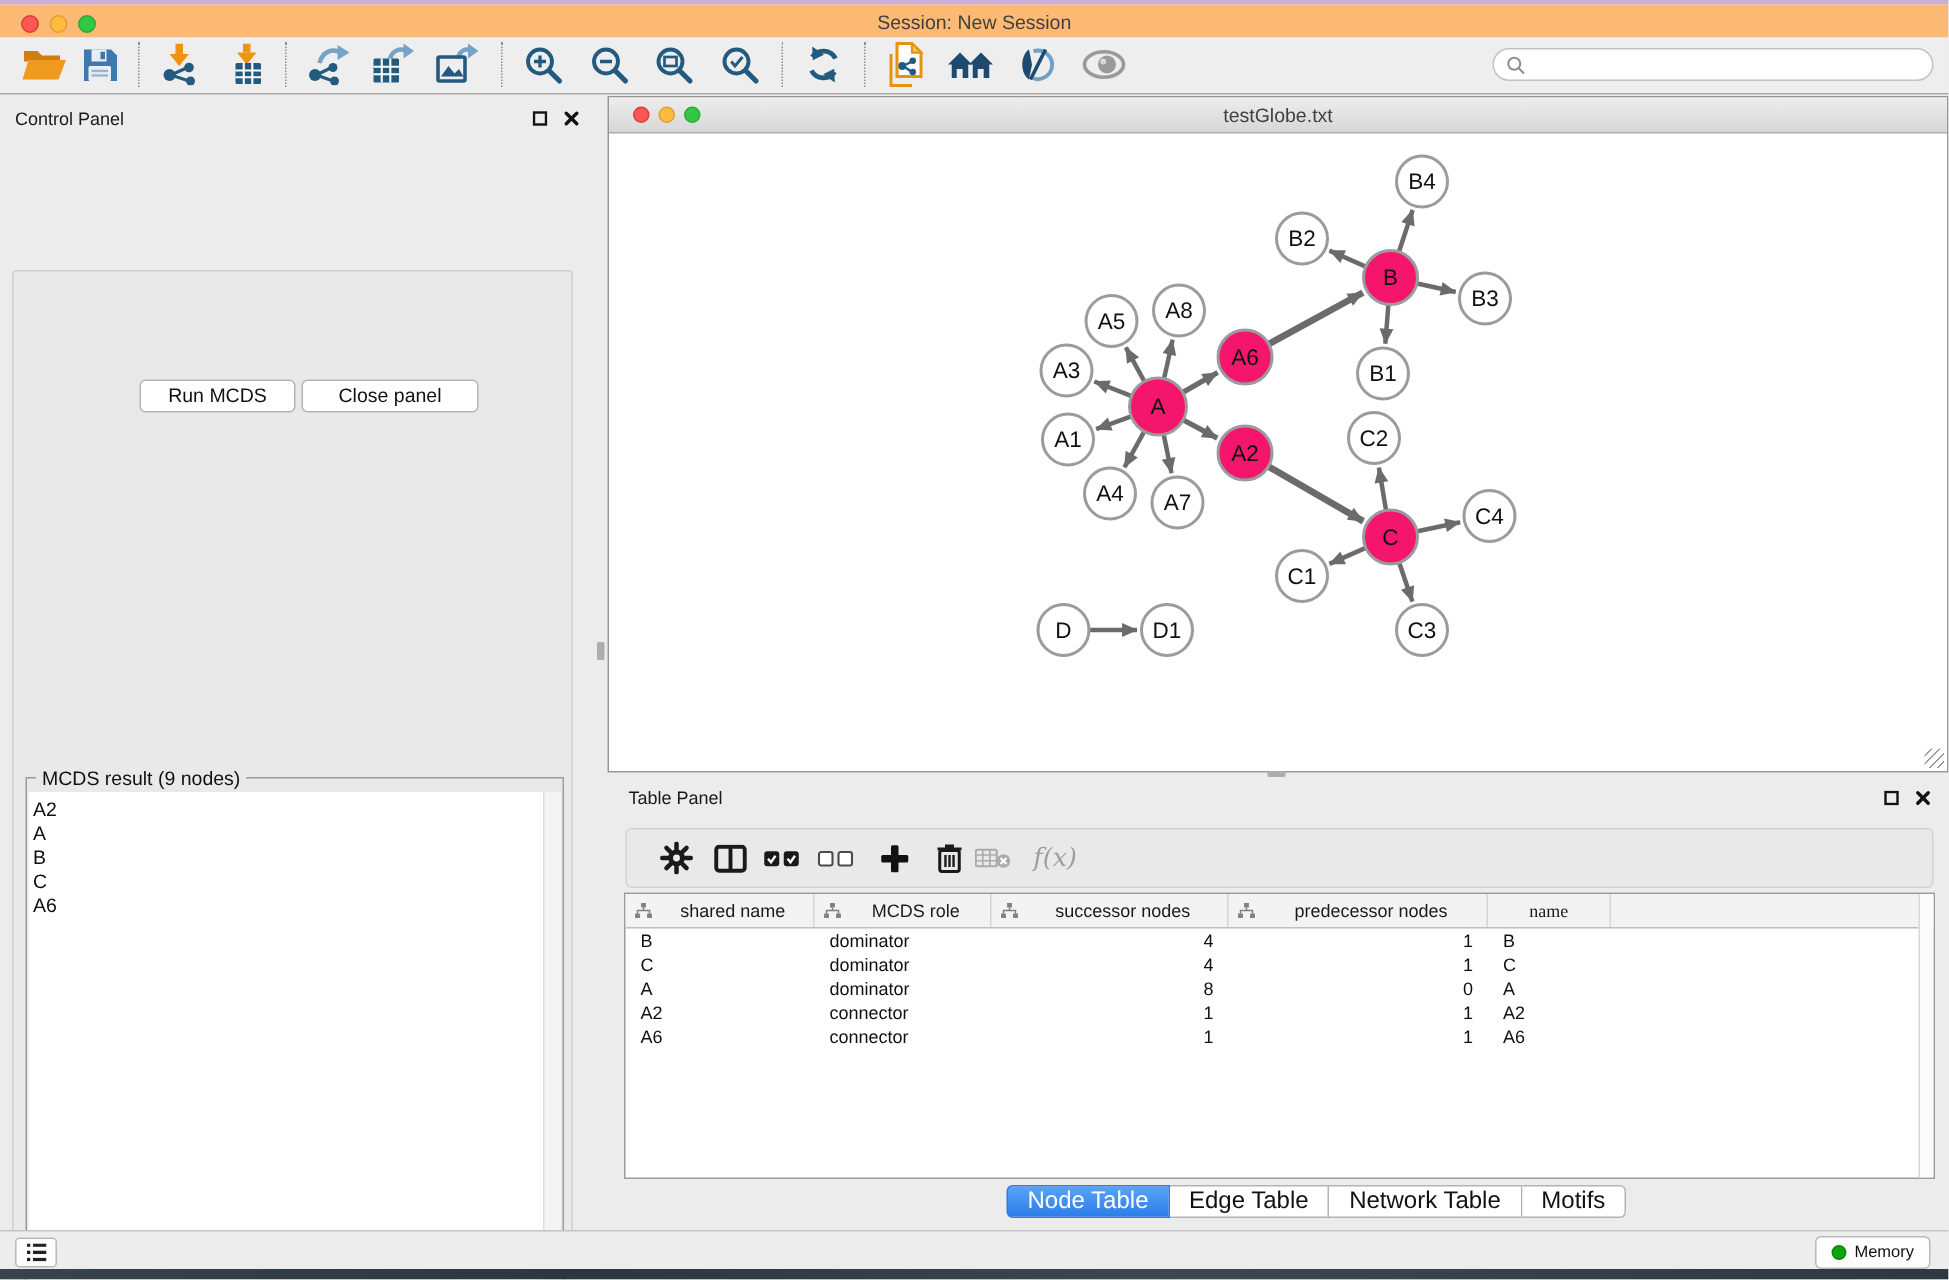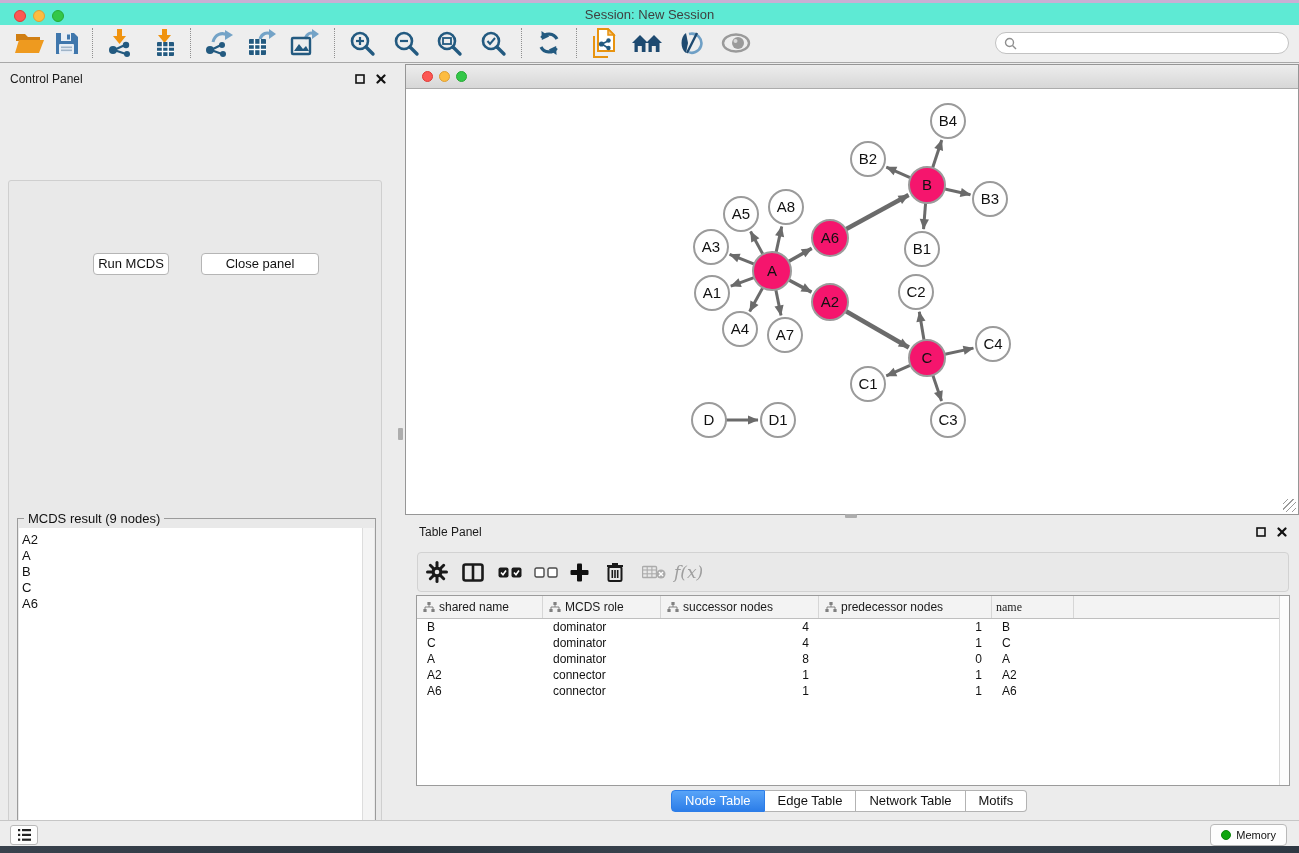--- a/index.html
+++ b/index.html
@@ -1,21 +1,21 @@
 <!DOCTYPE html>
 <html><head>
 <meta charset="utf-8">
 <style>
   html,body{margin:0;padding:0}
   body{width:1299px;height:853px;position:relative;background:#ECECEC;
        font-family:"Liberation Sans",sans-serif;overflow:hidden;-webkit-font-smoothing:antialiased}
   .abs{position:absolute}
   
   #top-strip{position:absolute;left:0;top:0;width:1299px;height:3px;background:#C9AFD4}
-  #titlebar{position:absolute;left:0;top:3px;width:1299px;height:22px;background:#5eead4}
+  #titlebar{position:absolute;left:0;top:3px;width:1299px;height:22px;background:#fdba74}
   .tl{position:absolute;top:7px;width:12px;height:12px;border-radius:50%;box-sizing:border-box}
   .tl.red{background:#FC5753;border:1px solid #DF3B36}
   .tl.yellow{background:#FDBC40;border:1px solid #DE9F34}
   .tl.green{background:#33C748;border:1px solid #27AA35}
   .win-title{position:absolute;left:0;right:0;top:4px;text-align:center;font-size:13px;color:#404040}
   #toolbar{position:absolute;left:0;top:25px;width:1299px;height:37px;background:#EEEEEE;border-bottom:1px solid #A8A8A8}
   .tb-sep{position:absolute;top:3px;height:30px;width:0;border-left:1px dotted #8F8F8F}
   .tb-btn{position:absolute;top:2px;width:34px;height:32px;display:flex;align-items:center;justify-content:center}
   #search-wrap{position:absolute;left:995px;top:7px;width:294px;height:22px;background:#fff;border:1px solid #C2C2C2;
                border-radius:12px;display:flex;align-items:center;padding-left:8px;box-sizing:border-box}
@@ -55,33 +55,33 @@
                 border-bottom:1px solid #ACACAC}
   #net-titlebar .tl{top:6px;width:11px;height:11px}
   #net-canvas{position:absolute;left:0;top:23px;right:0;bottom:0}
   #net-grip{position:absolute;right:2px;bottom:2px;width:13px;height:13px;
     background:repeating-linear-gradient(135deg,transparent 0 3px,#9B9B9B 3px 4px)}
   .sp-handle{position:absolute;background:#ADADAD;border-radius:1px}
   
   #table-panel{position:absolute;left:404px;top:517px;width:894px;height:303px}
   #tp-toolbar{position:absolute;left:13px;top:35px;width:872px;height:40px;background:#E9E9E9;
               border:1px solid #D2D2D2;border-radius:4px;box-sizing:border-box;display:flex;align-items:center}
-  .tp-icon{width:36px;display:flex;align-items:center;justify-content:flex-start}
+  .tp-icon{width:36px;display:flex;align-items:center;justify-content:flex-end}
   #fx-label{font-family:"DejaVu Serif",serif;font-style:italic;font-size:17px;color:#9E9E9E}
   #data-table{position:absolute;left:12px;top:78px;width:874px;height:191px;background:#fff;
               border:1px solid #9B9B9B;box-sizing:border-box;overflow:hidden}
   #thead-row{display:flex;height:22px;border-bottom:1px solid #BFBFBF;background:#F3F3F3}
   .th{display:flex;align-items:center;border-right:1px solid #D6D6D6;box-sizing:border-box;height:22px;
       font-size:12px;color:#1A1A1A}
   .th .hicon{margin-left:6px;display:flex}
-  .th .hlabel{flex:1;text-align:left;padding:0 4px}
+  .th .hlabel{flex:1;text-align:center;padding:0 4px}
   .tr{display:flex;height:16px;align-items:center}
   .td{font-size:12px;color:#111;box-sizing:border-box;white-space:nowrap;overflow:hidden}
   #table-scroll{position:absolute;top:0;right:0;width:9px;bottom:0;background:#FCFCFC;border-left:1px solid #D8D8D8}
-  #bottom-tabs .seg-tab{font-size:13px;height:20px;line-height:20px}
+  #bottom-tabs .seg-tab{font-size:16px;height:20px;line-height:20px}
   
   #status-bar{position:absolute;left:0;top:820px;width:1299px;height:26px;background:#EDEDED;border-top:1px solid #C6C6C6}
   #status-left-btn{position:absolute;left:10px;top:4px;width:26px;height:18px;background:#FDFDFD;border:1px solid #B9B9B9;
                    border-radius:3px;display:flex;align-items:center;justify-content:center}
   #memory-btn{position:absolute;right:12px;top:3px;height:20px;padding:0 10px;background:#FDFDFD;border:1px solid #B9B9B9;
               border-radius:4px;display:flex;align-items:center;gap:5px;font-size:11px;color:#111}
   #memory-dot{width:10px;height:10px;border-radius:50%;background:#0EA50E;border:1px solid #0B860B;box-sizing:border-box}
   #bottom-strip{position:absolute;left:0;top:846px;width:1299px;height:7px;
     background:linear-gradient(90deg,#39424D,#2C3640 30%,#3D4752 60%,#2E3843)}
 </style>
@@ -280,21 +280,21 @@
   <div class="mini-btn" style="left:375px;top:11px">
     <svg width="10" height="10">
         <g stroke="#111" stroke-width="2.2" stroke-linecap="round">
           <line x1="1.5" y1="1.5" x2="8.5" y2="8.5"></line>
           <line x1="8.5" y1="1.5" x2="1.5" y2="8.5"></line>
         </g>
       </svg>
   </div>
 
   <div id="cp-body">
-    <div class="push-btn" style="left:84px;top:72px;width:76px">Run MCDS</div>
+    <div class="push-btn" style="left:84px;top:72px;width:104px">Run MCDS</div>
     <div class="push-btn" style="left:192px;top:72px;width:118px">Close panel</div>
 
     <div id="result-group">
       <div id="result-title">MCDS result (9 nodes)</div>
       <div id="result-list">
           <div>A2</div>
           <div>A</div>
           <div>B</div>
           <div>C</div>
           <div>A6</div>
@@ -302,20 +302,21 @@
       <div id="result-scroll"></div>
     </div>
   </div>
 </div>
 
 <div id="net-window">
   <div id="net-titlebar">
     <span class="tl red" style="left:16px"></span>
     <span class="tl yellow" style="left:33px"></span>
     <span class="tl green" style="left:50px"></span>
+    <div class="win-title" style="top:4px;font-size:13px">testGlobe.txt</div>
   </div>
   <div id="net-canvas">
     <svg id="net-svg" width="892" height="426">
         <defs>
           <marker id="arrow" viewBox="0 0 10 10" refX="9.5" refY="5" markerWidth="12" markerHeight="10.5" orient="auto" markerUnits="userSpaceOnUse">
             <path d="M0,0.6 L10,5 L0,9.4 z" fill="#6B6B6B"></path>
           </marker>
         </defs>
         <line x1="350.0391026299277" y1="188.85232903569317" x2="324.77752631773217" y2="198.11490701683152" stroke="#6B6B6B" stroke-width="3" marker-end="url(#arrow)"></line>
         <line x1="350.1803788211445" y1="176.77588674930274" x2="323.61131903394767" y2="166.3224861772909" stroke="#6B6B6B" stroke-width="3" marker-end="url(#arrow)"></line>

